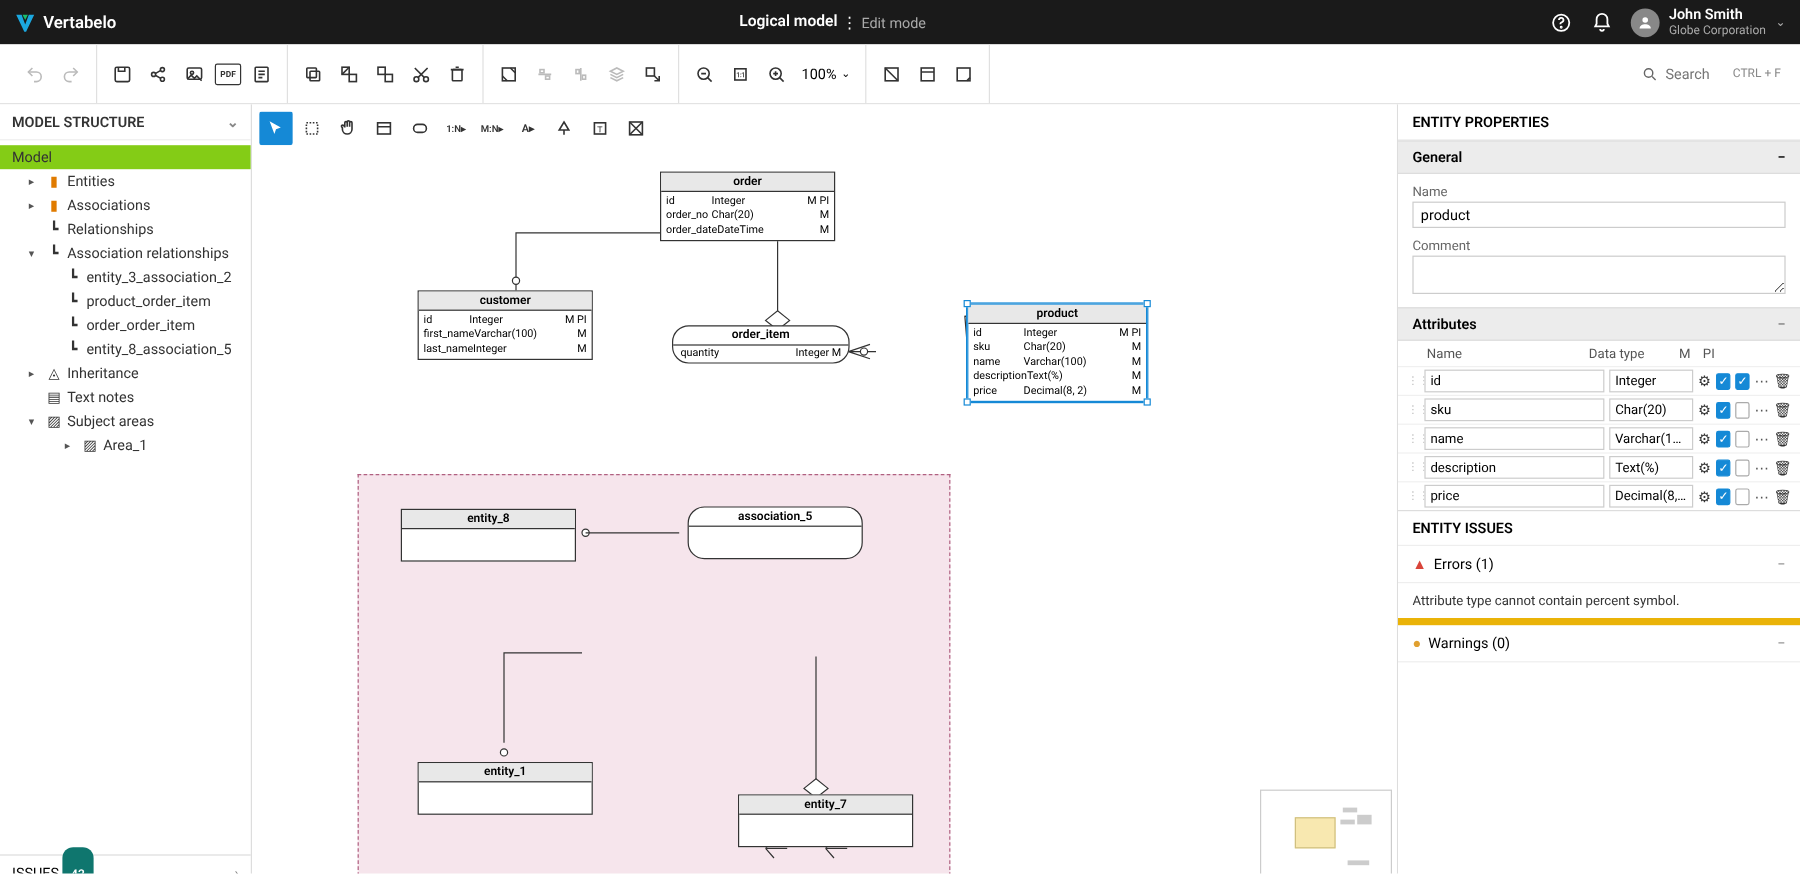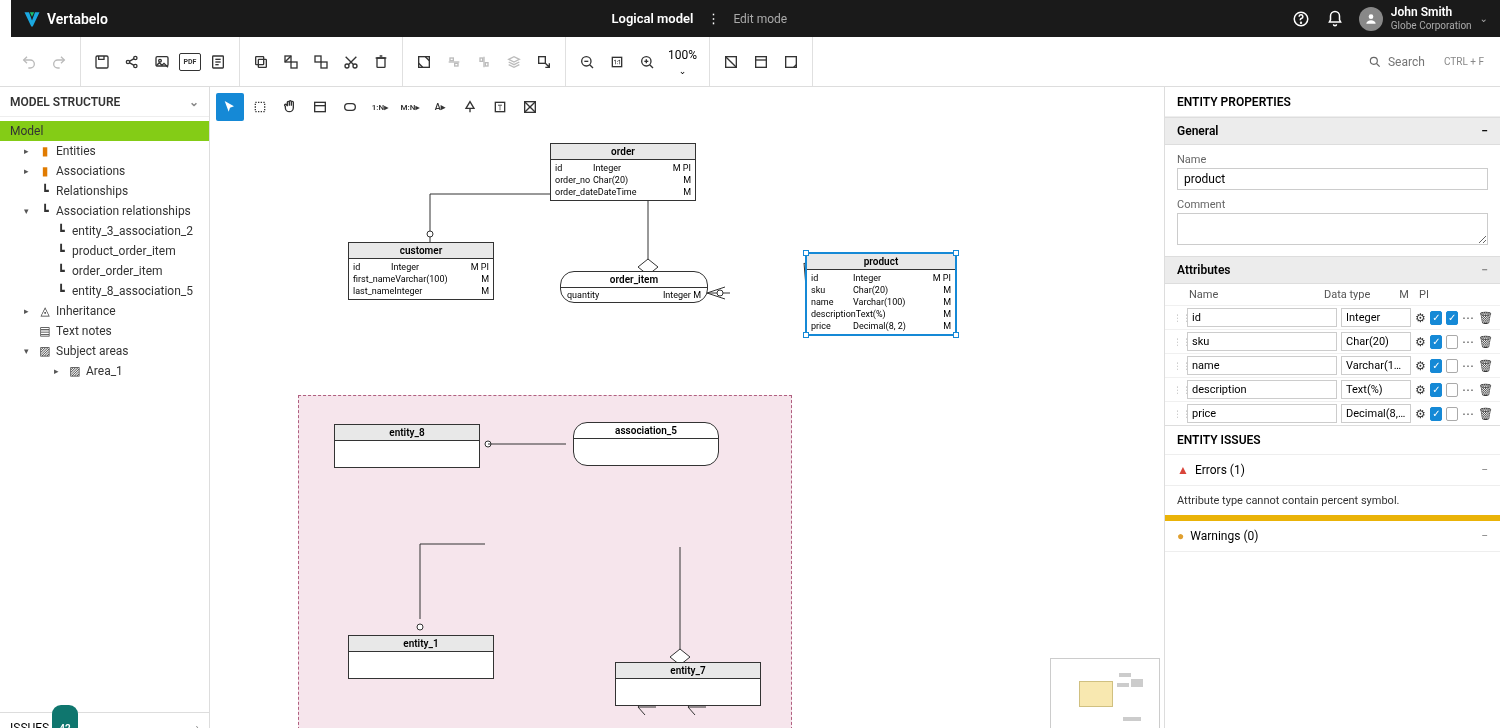--- a/index.html
+++ b/index.html
@@ -1,38 +1,38 @@
 <!DOCTYPE html>
 <html><head>
 <meta charset="utf-8">
 <style>
 * { margin: 0; padding: 0; box-sizing: border-box; font-family: -apple-system, BlinkMacSystemFont, "Segoe UI", Roboto, Arial, sans-serif; }
 body { width: 1500px; height: 728px; overflow: hidden; background: #fff; }
 
 
-.topbar { height: 37px; background: #1a1a1a; color: #fff; display: flex; align-items: center; padding: 0 12px; margin-left: 11px; }
+.topbar { height: 37px; background: #1a1a1a; color: #fff; display: flex; align-items: center; padding: 0 12px; }
 .logo { display: flex; align-items: center; gap: 6px; font-weight: 600; font-size: 14px; }
 .logo svg { width: 18px; height: 18px; }
-.topbar-center { flex: 1; display: flex; justify-content: center; align-items: center; gap: 10px; font-size: 13px; }
+.topbar-center { flex: 1; display: flex; justify-content: center; align-items: center; font-size: 13px; }
 .topbar-center .mode { color: #aaa; font-size: 12px; }
 .topbar-right { display: flex; align-items: center; gap: 14px; }
 .icon-btn { width: 20px; height: 20px; display: flex; align-items: center; justify-content: center; cursor: pointer; }
 .avatar { width: 24px; height: 24px; border-radius: 50%; background: #888; display:flex;align-items:center;justify-content:center; }
 .user-block { display: flex; align-items: center; gap: 8px; cursor: pointer; }
 .user-text { line-height: 1.1; }
 .user-name { font-size: 12px; font-weight: 600; }
 .user-org { font-size: 10px; color: #aaa; }
 
 
 .toolbar { height: 50px; border-bottom: 1px solid #ddd; display: flex; align-items: center; padding: 0 8px; background: #fff; }
 .tb-group { display: flex; align-items: center; gap: 4px; padding: 0 8px; border-right: 1px solid #e0e0e0; height: 100%; }
 .tb-group:last-child { border-right: none; }
 .tb-btn { width: 26px; height: 26px; display: flex; align-items: center; justify-content: center; cursor: pointer; border-radius: 2px; color: #333; }
 .tb-btn.disabled { color: #bbb; cursor: default; }
-.zoom-label { font-size: 12px; padding: 0 4px; display: flex; align-items: center; gap: 4px; cursor: pointer; flex-direction: column; }
+.zoom-label { font-size: 12px; padding: 0 4px; display: flex; align-items: center; gap: 4px; cursor: pointer; }
 .toolbar-spacer { flex: 1; }
 .search-box { display: flex; align-items: center; gap: 6px; padding: 0 8px; font-size: 12px; color: #666; }
 .search-box input { border: none; outline: none; font-size: 12px; width: 50px; }
 .kbd { font-size: 10px; color: #888; }
 
 
 .main { display: flex; height: calc(728px - 37px - 36px); }
 .left-panel { width: 210px; border-right: 1px solid #ddd; display: flex; flex-direction: column; background: #fff; }
 .panel-header { height: 30px; display: flex; align-items: center; justify-content: space-between; padding: 0 10px; font-size: 12px; font-weight: 600; color: #333; border-bottom: 1px solid #eee; }
 .panel-header .chev { color: #888; }

